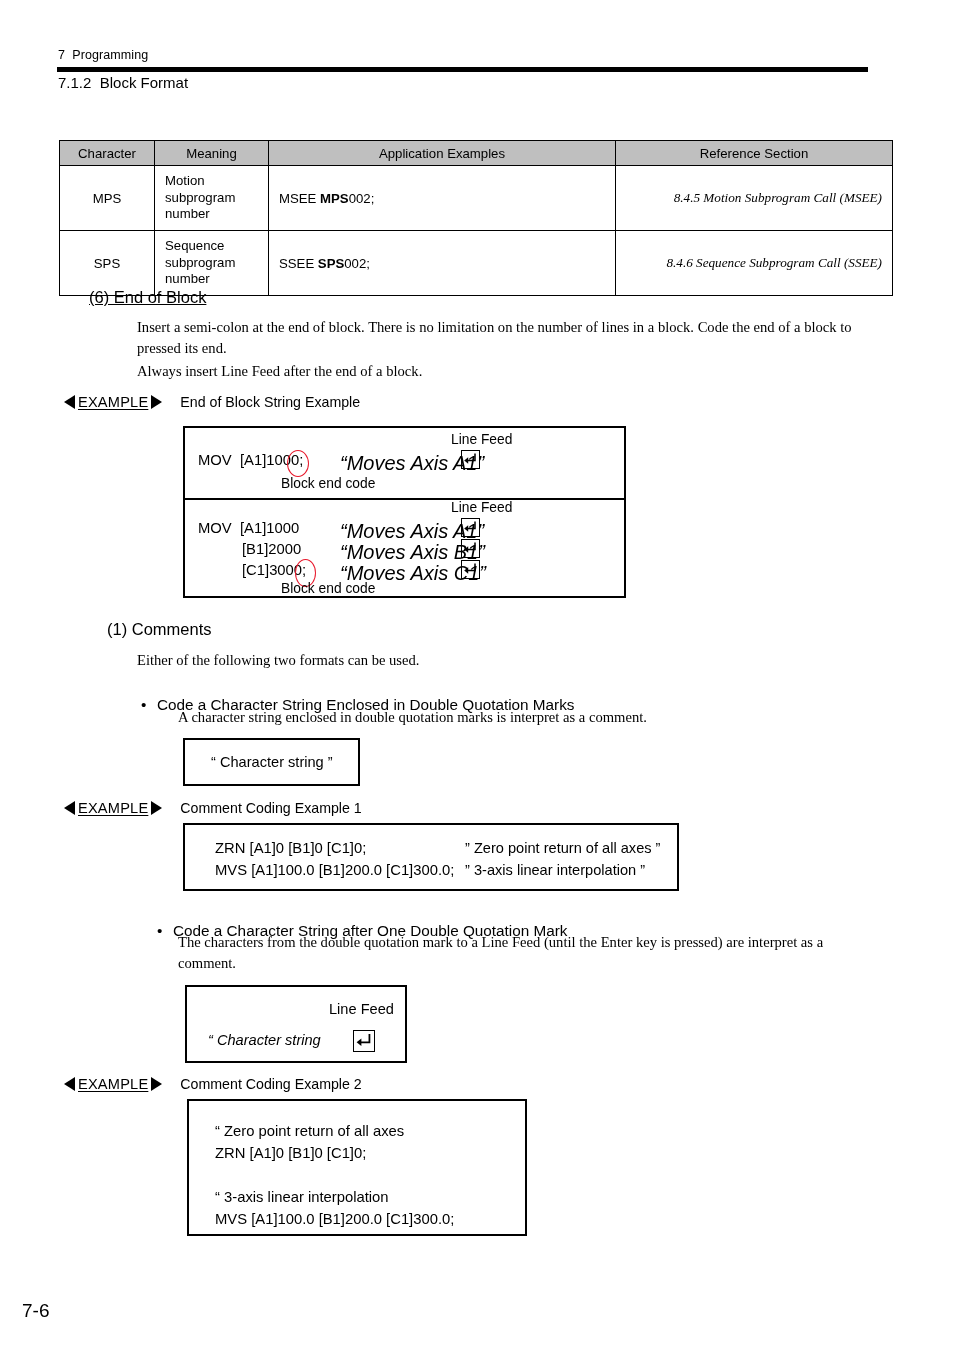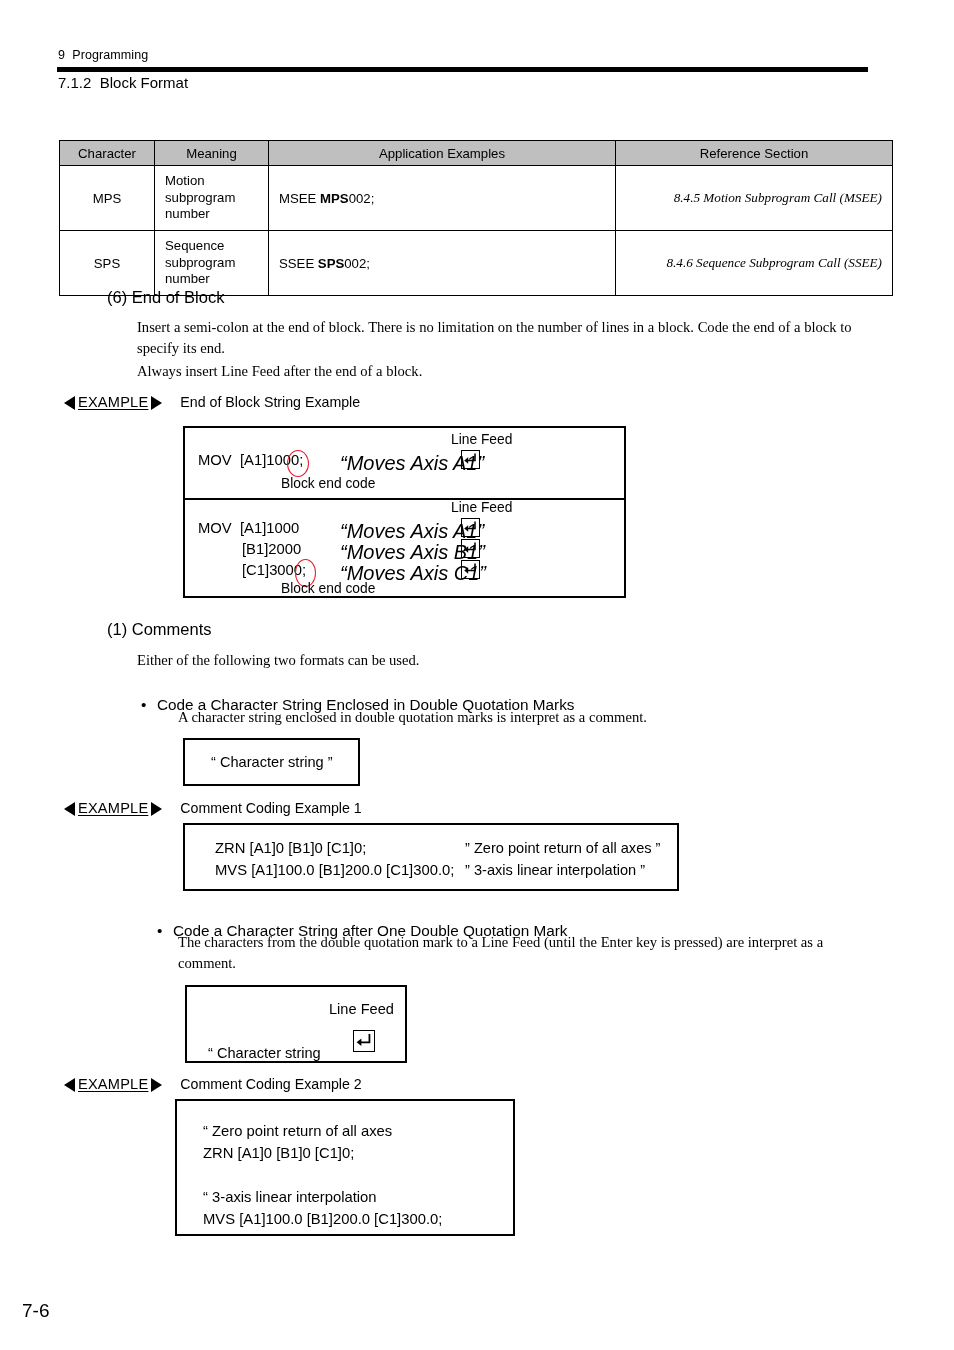--- a/index.html
+++ b/index.html
@@ -104,21 +104,21 @@
   }
   .bullet-dot {
     display: inline-block;
     width: 16px;
   }
 
   
   .ex-marker {
     position: absolute;
     display: flex;
-    align-items: flex-end;
+    align-items: center;
     font-size: 14.6px;
     white-space: pre;
   }
   .tri-l, .tri-r {
     width: 0; height: 0;
     border-top: 7.5px solid transparent;
     border-bottom: 7.5px solid transparent;
   }
   .tri-l { border-right: 11px solid #000; margin-right: 3px; }
   .tri-r { border-left: 11px solid #000; margin-left: 3px; }
@@ -194,21 +194,21 @@
     top: 1300px;
     font-size: 19px;
     white-space: pre;
   }
 </style>
 </head>
 <body>
 
 <div class="page">
 
-  <div class="hdr-chapter">9  Programming</div>
+  <div class="hdr-chapter">7  Programming</div>
   <div class="hdr-rule"></div>
   <div class="hdr-section">7.1.2  Block Format</div>
 
   <table class="tbl">
     <thead>
       <tr>
         <th class="col-char">Character</th>
         <th class="col-mean">Meaning</th>
         <th class="col-app">Application Examples</th>
         <th class="col-ref">Reference Section</th>
@@ -227,23 +227,23 @@
         <td class="cell-center">SPS</td>
         <td class="cell-mean"><span style="white-space:pre-line">Sequence
 subprogram
 number</span></td>
         <td class="cell-app"><span>SSEE </span><span class="b">SPS</span><span>002;</span></td>
         <td class="cell-ref">8.4.6 Sequence Subprogram Call (SSEE)</td>
       </tr>
     </tbody>
   </table>
 
-  <div class="h-sub" style="left:107px; top:288px;">(6) End of Block</div>
-
-  <div class="body-p" style="left:137px; top:317px; width:722px;">Insert a semi-colon at the end of block. There is no limitation on the number of lines in a block. Code the end of a block to specify its end.</div>
+  <div class="h-sub" style="left:89px; top:288px;text-decoration:underline;">(6) End of Block</div>
+
+  <div class="body-p" style="left:137px; top:317px; width:722px;">Insert a semi-colon at the end of block. There is no limitation on the number of lines in a block. Code the end of a block to pressed its end.</div>
   <div class="body-p" style="left:137px; top:361px; width:722px;">Always insert Line Feed after the end of a block.</div>
 
   <div class="ex-marker" style="left:64px; top:394px;">
     <span class="tri-l"></span>
     <span class="ex-word">EXAMPLE</span>
     <span class="tri-r"></span>
     <span class="ex-caption">End of Block String Example</span>
   </div>
 
   <div class="fbox" style="left:183px; top:426px; width:443px; height:172px;">
@@ -329,38 +329,38 @@
   </div>
 
   <div class="bullet-head" style="left:140px; top:904px;">
     <span class="bullet-dot">•</span><span>Code a Character String after One Double Quotation Mark</span>
   </div>
   <div class="body-p" style="left:178px; top:932px; width:686px;">The characters from the double quotation mark to a Line Feed (until the Enter key is pressed) are interpret as a comment.</div>
 
   <div class="fbox" style="left:185px; top:985px; width:222px; height:78px;">
     <div class="fbox-inner">
       <div class="ftext" style="left:142px; top:14px;">Line Feed</div>
-      <div class="ftext" style="left:21px; top:58px;">“ Character string</div>
+      <div class="ftext" style="left:21px; top:45px;font-style:italic;">“ Character string</div>
       <div class="lf" style="left:166px; top:43px; width:22px; height:22px;">
         <svg width="19" height="19" viewBox="0 0 16 16" aria-hidden="true">
           <path d="M13 2.5 L13 9.5 L4.6 9.5" stroke="#000" stroke-width="1.5" fill="none"></path>
           <path d="M6.2 6.3 L2.2 9.5 L6.2 12.7 Z" fill="#000"></path>
         </svg>
       </div>
     </div>
   </div>
 
   <div class="ex-marker" style="left:64px; top:1076px;">
     <span class="tri-l"></span>
     <span class="ex-word">EXAMPLE</span>
     <span class="tri-r"></span>
     <span class="ex-caption">Comment Coding Example 2</span>
   </div>
 
-  <div class="fbox" style="left:175px; top:1099px; width:340px; height:137px;text-align:center;">
+  <div class="fbox" style="left:187px; top:1099px; width:340px; height:137px;text-align:center;">
     <div class="fbox-inner">
       <div class="fcode" style="left:26px; top:22px;">“ Zero point return of all axes</div>
       <div class="fcode" style="left:26px; top:44px;">ZRN [A1]0 [B1]0 [C1]0;</div>
       <div class="fcode" style="left:26px; top:88px;">“ 3-axis linear interpolation</div>
       <div class="fcode" style="left:26px; top:110px;">MVS [A1]100.0 [B1]200.0 [C1]300.0;</div>
     </div>
   </div>
 
   <div class="pageno">7-6</div>
 

